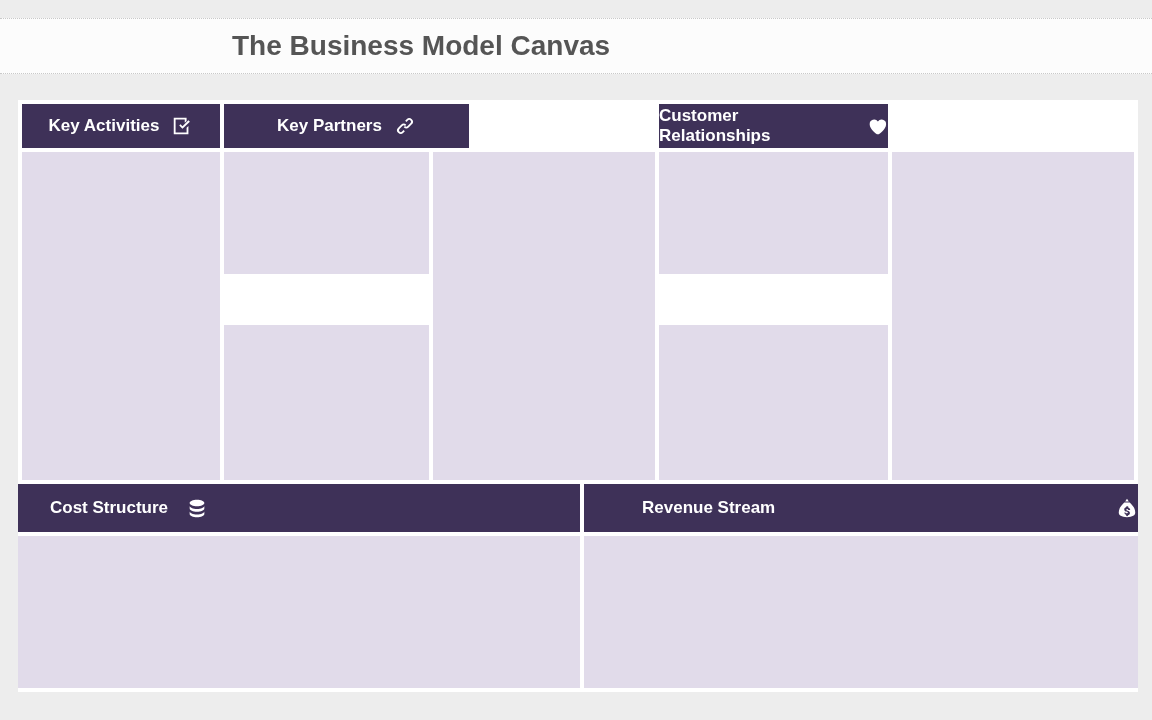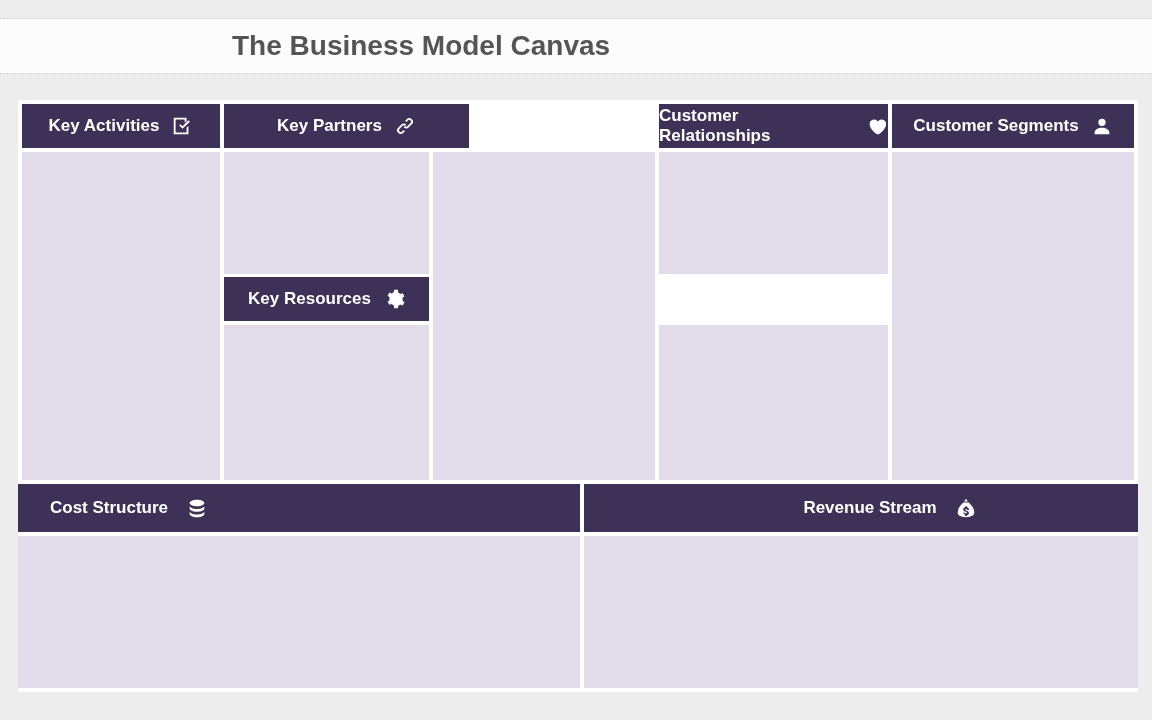--- a/index.html
+++ b/index.html
@@ -87,65 +87,49 @@
   <div class="block-header" style="left:206px; top:4px; width:245px;">
     <span>Key Partners</span>
     <span class="icon">
       <svg viewBox="0 0 24 24">
           <path d="M10.6 13.4a4 4 0 005.66 0l3.18-3.18a4 4 0 10-5.66-5.66l-1.6 1.6 1.42 1.42 1.6-1.6a2 2 0 112.83 2.83l-3.18 3.18a2 2 0 01-2.83 0l-1.42 1.41zM13.4 10.6a4 4 0 00-5.66 0l-3.18 3.18a4 4 0 105.66 5.66l1.6-1.6-1.42-1.42-1.6 1.6a2 2 0 11-2.83-2.83l3.18-3.18a2 2 0 012.83 0l1.42-1.41z"></path>
         </svg>
     </span>
   </div>
   <div class="block-body" style="left:206px; top:52px; width:205px; height:122px;"></div>
 
-  <div class="block-header" style="left:206px; top:177px; width:205px;">
-    <span>Key Resources</span>
-    <span class="icon">
-      <svg viewBox="0 0 24 24">
-          <path d="M12 8a4 4 0 100 8 4 4 0 000-8zm9.4 4a7.6 7.6 0 00-.12-1.3l2.1-1.64-2-3.46-2.47 1a7.7 7.7 0 00-2.25-1.3L16.2 2h-4l-.46 2.6a7.7 7.7 0 00-2.25 1.3l-2.47-1-2 3.46 2.1 1.64A7.6 7.6 0 007 12c0 .44.04.87.12 1.3L5 14.94l2 3.46 2.47-1a7.7 7.7 0 002.25 1.3L12.2 22h4l.46-2.6a7.7 7.7 0 002.25-1.3l2.47 1 2-3.46-2.1-1.64c.08-.43.12-.86.12-1.3z"></path>
-        </svg>
-    </span>
-  </div>
   <div class="block-body" style="left:206px; top:225px; width:205px; height:155px;"></div>
 
   <div class="block-body" style="left:415px; top:52px; width:222px; height:328px;"></div>
 
   <div class="block-header" style="left:641px; top:4px; width:229px;">
     <span>Customer Relationships</span>
     <span class="icon">
       <svg viewBox="0 0 24 24">
           <path d="M12 21s-8-5.3-8-11a5 5 0 019-3 5 5 0 019 3c0 5.7-8 11-8 11z"></path>
         </svg>
     </span>
   </div>
   <div class="block-body" style="left:641px; top:52px; width:229px; height:122px;"></div>
 
   <div class="block-body" style="left:641px; top:225px; width:229px; height:155px;"></div>
 
-  <div class="block-header" style="left:874px; top:4px; width:242px;">
-    <span>Customer Segments</span>
-    <span class="icon">
-      <svg viewBox="0 0 24 24">
-          <path d="M12 12a4 4 0 100-8 4 4 0 000 8zm0 2c-4 0-8 2-8 5v2h16v-2c0-3-4-5-8-5z"></path>
-        </svg>
-    </span>
-  </div>
   <div class="block-body" style="left:874px; top:52px; width:242px; height:328px;"></div>
 
   <div class="block-header" style="left:0px; top:384px; height:48px; width:562px; justify-content:flex-start; padding-left:32px; gap:18px;">
     <span>Cost Structure</span>
     <span class="icon">
       <svg viewBox="0 0 24 24">
           <path d="M12 3c4.4 0 8 1.6 8 3.5S16.4 10 12 10 4 8.4 4 6.5 7.6 3 12 3zm8 6.5v3c0 1.9-3.6 3.5-8 3.5s-8-1.6-8-3.5v-3C4 11.4 7.6 13 12 13s8-1.6 8-3.5zm0 6v3c0 1.9-3.6 3.5-8 3.5s-8-1.6-8-3.5v-3c0 1.9 3.6 3.5 8 3.5s8-1.6 8-3.5z"></path>
         </svg>
     </span>
   </div>
   <div class="block-body" style="left:0px; top:436px; width:562px; height:152px;"></div>
 
-  <div class="block-header" style="left:566px; top:384px; height:48px; width:554px; justify-content:center; padding-left:58px; gap:18px;">
+  <div class="block-header" style="left:566px; top:384px; height:48px; width:554px; justify-content:space-between; padding-left:58px; gap:18px;">
     <span>Revenue Stream</span>
     <span class="icon">
       <svg viewBox="0 0 24 24">
           <path d="M12 2l2 3h-4l2-3zM9 6h6c3 3 6 6 6 11 0 3-3 5-9 5s-9-2-9-5c0-5 3-8 6-11zm3 4a1 1 0 00-1 1v.2c-1.2.3-2 1.1-2 2.3 0 1.4 1.1 2 2.4 2.4 1 .3 1.6.5 1.6 1.1 0 .5-.5.8-1.2.8-.8 0-1.4-.4-1.5-1H9.1c.1 1.3 1 2.2 2 2.5V20a1 1 0 002 0v-.2c1.3-.3 2.1-1.1 2.1-2.4 0-1.5-1.2-2.1-2.5-2.5-1-.3-1.5-.5-1.5-1 0-.4.4-.7 1-.7.7 0 1.1.3 1.2.9h2.1c-.1-1.2-.9-2-2-2.3V11a1 1 0 00-1-1z"></path>
         </svg>
     </span>
   </div>
   <div class="block-body" style="left:566px; top:436px; width:554px; height:152px;"></div>
 
 </div>

